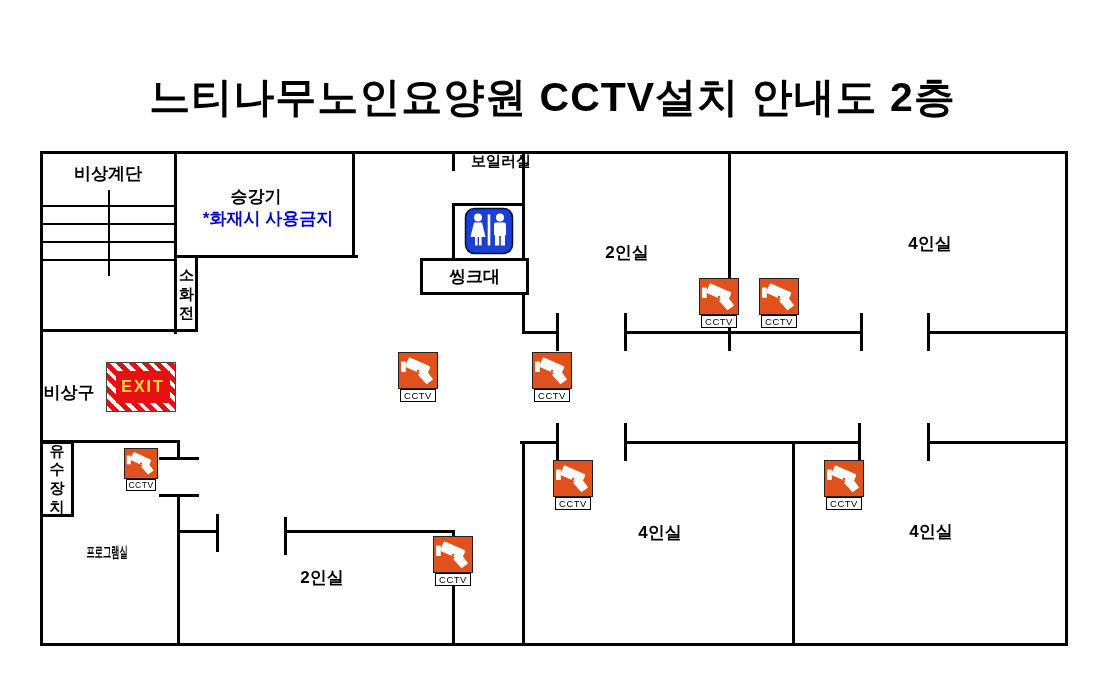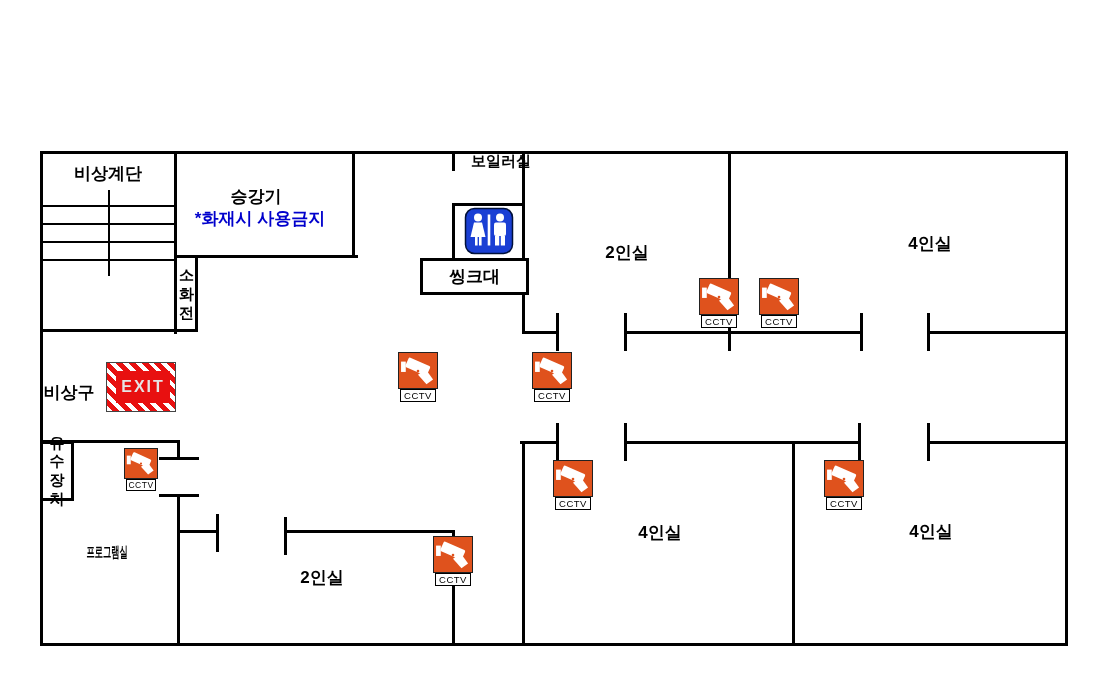--- a/index.html
+++ b/index.html
@@ -28,46 +28,47 @@
              letter-spacing:0.5px;}
   .cctv.small{width:34px;}
   .cctv.small .cam{height:31px;}
   .cctv.small .tag{height:12px;font-size:8.5px;line-height:10px;}
   
   #exit-sign{position:absolute;left:106px;top:362px;width:70px;height:50px;box-sizing:border-box;
      border:1px solid #444;
      background:repeating-linear-gradient(45deg,#fff 0 4px,#E81010 4px 9px);}
   #exit-inner{position:absolute;left:9px;top:8px;right:5px;bottom:8px;background:#E81010;
      display:flex;align-items:center;justify-content:center;}
-  #exit-inner span{color:#e5e5e5;font-weight:bold;font-size:16px;letter-spacing:2px;}
+  #exit-inner span{color:#fde047;font-weight:bold;font-size:16px;letter-spacing:2px;}
 </style>
 </head>
 <body>
 
 <div id="canvas">
 
+  <div id="title">느티나무노인요양원 CCTV설치 안내도 2층</div>
 
   <i class="w" style="left:40px;top:151px;width:1028px;height:3px"></i>
   <i class="w" style="left:40px;top:643px;width:1028px;height:3px"></i>
   <i class="w" style="left:40px;top:151px;width:3px;height:495px"></i>
   <i class="w" style="left:1065px;top:151px;width:3px;height:495px"></i>
 
   <i class="w" style="left:174px;top:151px;width:3px;height:183px"></i>
   <i class="w" style="left:40px;top:329px;width:158px;height:3px"></i>
   <i class="t" style="left:43px;top:205px;width:131px"></i>
   <i class="t" style="left:43px;top:223px;width:131px"></i>
   <i class="t" style="left:43px;top:241px;width:131px"></i>
   <i class="t" style="left:43px;top:259px;width:131px"></i>
   <i class="t" style="left:108px;top:190px;width:2px;height:86px"></i>
   <div class="lbl" style="left:108px;top:173px">비상계단</div>
 
   <i class="w" style="left:352px;top:151px;width:3px;height:107px"></i>
   <i class="w" style="left:174px;top:255px;width:184px;height:3px"></i>
   <div class="lbl" style="left:256px;top:196px">승강기</div>
-  <div class="lbl blue" style="left:260px;top:218px">*화재시 사용금지</div>
+  <div class="lbl blue" style="left:268px;top:218px">*화재시 사용금지</div>
 
   <i class="w" style="left:195px;top:257px;width:3px;height:75px"></i>
   <div class="vtext" style="left:178px;top:266px;width:17px">소화전</div>
 
   <i class="w" style="left:452px;top:151px;width:3px;height:20px"></i>
   <i class="w" style="left:522px;top:151px;width:3px;height:183px"></i>
   <div class="lbl small" style="left:501px;top:161px">보일러실</div>
 
   <div class="box" style="left:452px;top:203px;width:73px;height:60px">
     <span>
@@ -128,21 +129,21 @@
   <i class="w" style="left:284px;top:517px;width:3px;height:38px"></i>
   <div class="lbl squish" style="left:107px;top:552px">프로그램실</div>
 
   <div class="lbl" style="left:69px;top:392px">비상구</div>
   <div id="exit-sign">
     <div id="exit-inner">
       <span>EXIT</span>
     </div>
   </div>
 
-  <div class="box" style="left:40px;top:441px;width:34px;height:60px;padding:8px">
+  <div class="box" style="left:40px;top:441px;width:34px;height:76px;padding:8px">
     <span class="vtext" style="position:static;width:17px">유수장치</span>
   </div>
 
 
   <div class="cctv small" style="left:100px;top:448px">
     <div class="cam">
       <svg width="30" height="27" viewBox="0 0 38 34">
           <rect x="1" y="7" width="5" height="11" fill="#fff"></rect>
           <g transform="rotate(24 19 13)">
             <rect x="6" y="7" width="25" height="11" rx="1.5" fill="#fff"></rect>

